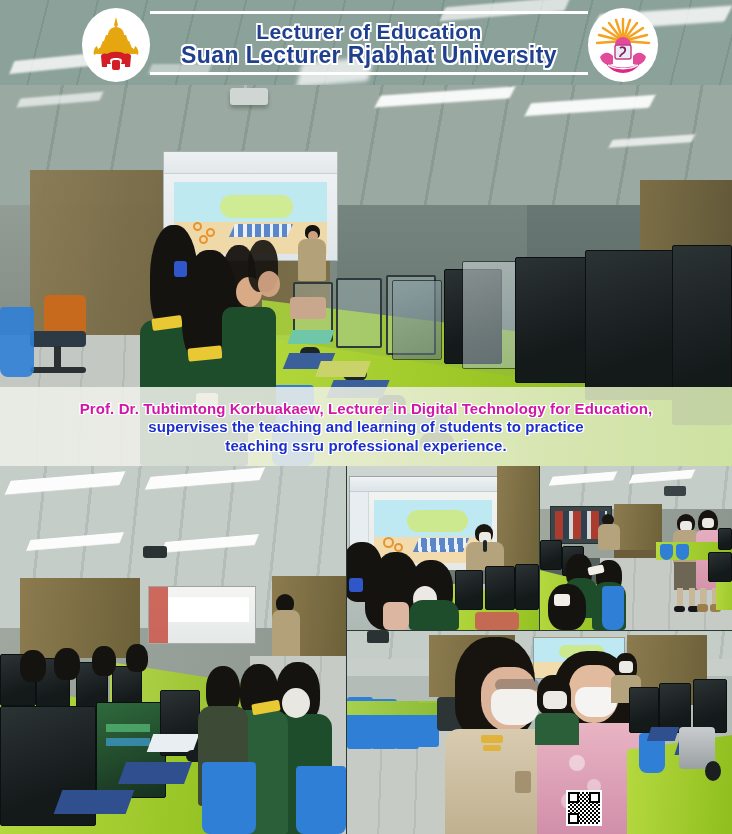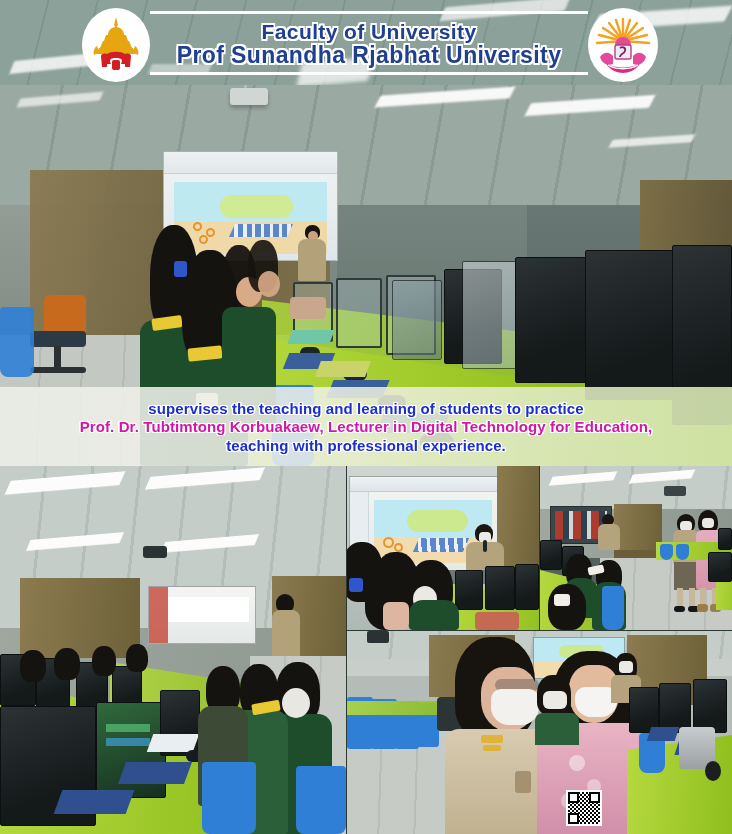--- a/index.html
+++ b/index.html
@@ -214,22 +214,22 @@
       <div class="ceil-light cl2"></div>
       <div class="ceil-light cl3"></div>
       <div class="ceil-light cl4"></div>
       <div class="ceil-light cl5"></div>
     </div>
 
     <div class="hdr-rule top"></div>
     <div class="hdr-rule bot"></div>
 
     <div class="hdr-title">
-      <div class="l1">Faculty of University</div>
-      <div class="l2">Prof Sunandha Rjabhat University</div>
+      <div class="l1">Lecturer of Education</div>
+      <div class="l2">Suan Lecturer Rjabhat University</div>
     </div>
 
     <div class="logo-oval logo-left">
       <svg width="52" height="60" viewBox="0 0 52 60" aria-hidden="true">
         <g fill="#e5a60f">
           <path d="M26 2 L28 10 L26 13 L24 10 Z"></path>
           <path d="M26 12 c5 0 8 4 8 8 l-16 0 c0-4 3-8 8-8 Z"></path>
           <path d="M16 20 h20 l2 6 h-24 Z"></path>
           <path d="M13 26 h26 l3 7 h-32 Z"></path>
           <path d="M9 33 h34 l3 6 h-40 Z"></path>
@@ -352,23 +352,23 @@
 
     <div class="hair" style="left:222px;top:160px;width:34px;height:66px;opacity:.95"></div>
     <div class="skin" style="left:236px;top:192px;width:26px;height:30px"></div>
     <div class="student" style="left:222px;top:222px;width:54px;height:120px;border-radius:10px 10px 4px 4px"></div>
 
     <div class="hair" style="left:248px;top:155px;width:30px;height:52px;opacity:.9"></div>
     <div class="skin" style="left:258px;top:186px;width:22px;height:26px;opacity:.9"></div>
   </div>
 
   <div class="caption">
+    <div class="cap-line cap-l1">Prof. Dr. Tubtimtong Korbuakaew, Lecturer in Digital Technology for Education,</div>
     <div class="cap-line cap-l2">supervises the teaching and learning of students to practice</div>
-    <div class="cap-line cap-l1">Prof. Dr. Tubtimtong Korbuakaew, Lecturer in Digital Technology for Education,</div>
-    <div class="cap-line cap-l3">teaching with professional experience.</div>
+    <div class="cap-line cap-l3">teaching ssru professional experience.</div>
   </div>
 
   <div class="grid">
 
     <div class="cell cell-left">
       <div class="rm-ceiling" style="height:44%">
         <div class="lt" style="left:10px;top:10px;width:110px;height:14px;transform:skewX(-28deg) rotate(-5deg)"></div>
         <div class="lt" style="left:150px;top:6px;width:110px;height:13px;transform:skewX(-28deg) rotate(-5deg)"></div>
         <div class="lt" style="left:30px;top:70px;width:90px;height:11px;transform:skewX(-26deg) rotate(-5deg)"></div>
         <div class="lt" style="left:165px;top:72px;width:90px;height:11px;transform:skewX(-26deg) rotate(-5deg)"></div>

